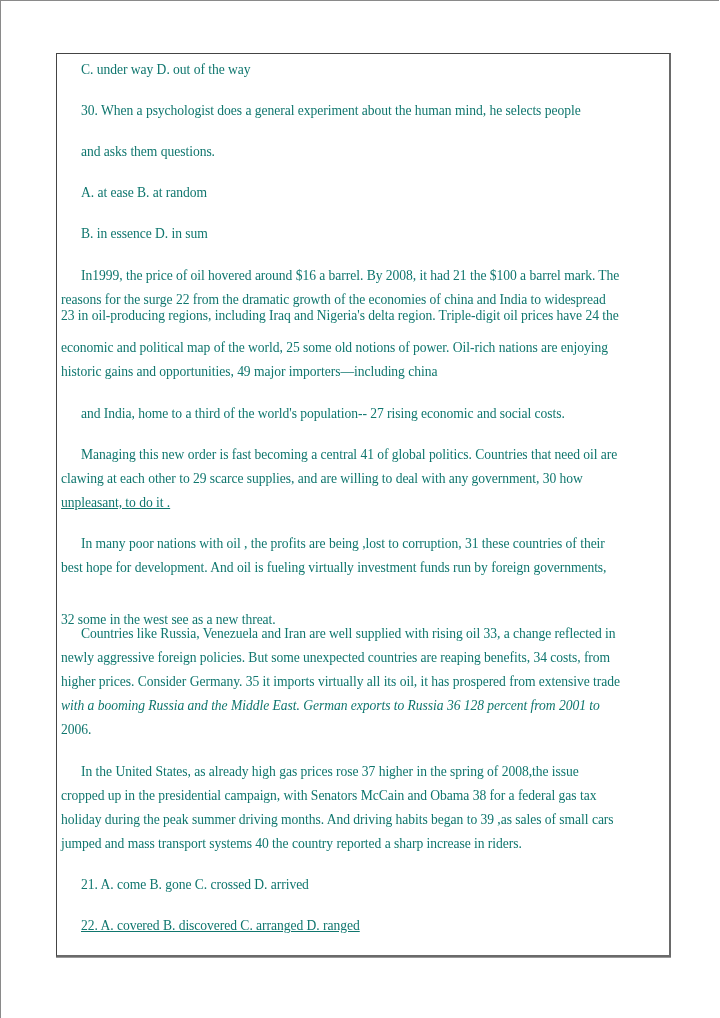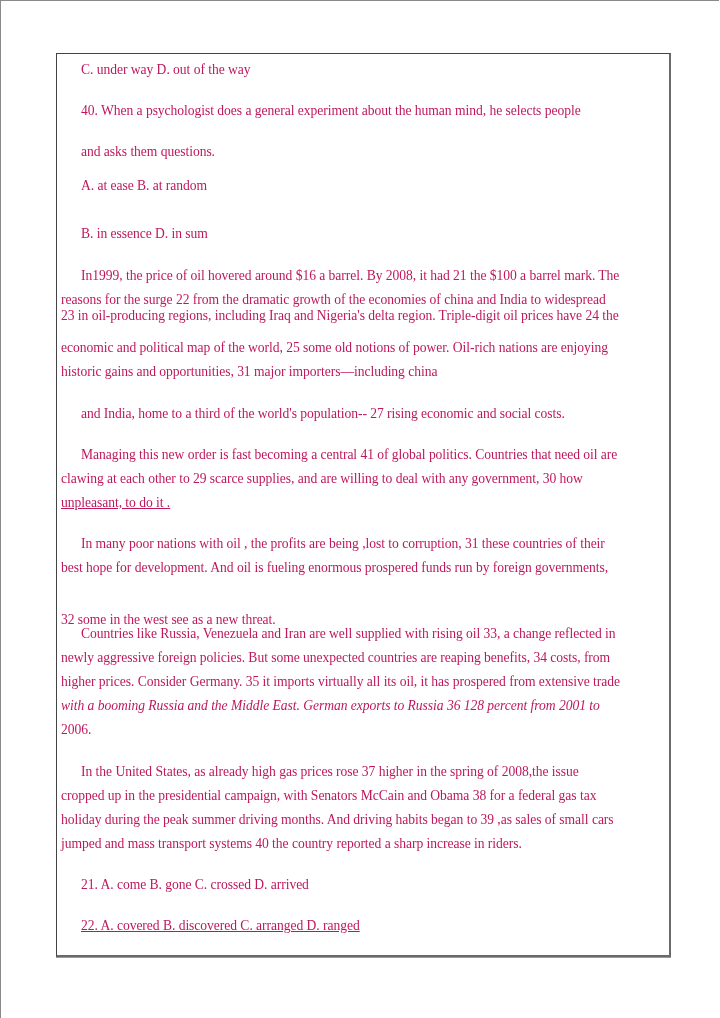--- a/index.html
+++ b/index.html
@@ -11,49 +11,49 @@
     position: absolute; left: 0; top: 0; width: 719px; height: 1018px;
     border-left: 1px solid #8a8a8a; border-top: 1px solid #8a8a8a; box-sizing: border-box;
   }
   .frame {
     position: absolute; left: 56px; top: 53px; width: 615px; height: 904px;
     border-left: 1px solid #444; border-top: 1px solid #444;
     border-right: 2px solid #6a6a6a; border-bottom: 2px solid #6a6a6a;
     box-sizing: border-box; box-shadow: 0 1px 0 #999;
   }
   .line {
-    position: absolute; font-size: 13.6px; color: #be185d; white-space: nowrap; line-height: 16px;
+    position: absolute; font-size: 13.6px; color: #0f766e; white-space: nowrap; line-height: 16px;
     letter-spacing: -0.05px;
   }
   .ind { left: 81px; }
   .flush { left: 61px; }
 </style>
 </head>
 <body>
 
 <div class="page-edge"></div>
 <div class="frame"></div>
 
 <div id="lines">
     <div class="line ind" style="top: 62px;">C. under way D. out of the way</div>
-    <div class="line ind" style="top: 103px;">40. When a psychologist does a general experiment about the human mind, he selects people</div>
+    <div class="line ind" style="top: 103px;">30. When a psychologist does a general experiment about the human mind, he selects people</div>
     <div class="line ind" style="top: 144px;">and asks them questions.</div>
-    <div class="line ind" style="top: 178px;">A. at ease B. at random</div>
+    <div class="line ind" style="top: 185px;">A. at ease B. at random</div>
     <div class="line ind" style="top: 226px;">B. in essence D. in sum</div>
     <div class="line ind" style="top: 268px;">In1999, the price of oil hovered around $16 a barrel. By 2008, it had 21 the $100 a barrel mark. The</div>
     <div class="line flush" style="top: 292px;">reasons for the surge 22 from the dramatic growth of the economies of china and India to widespread</div>
     <div class="line flush" style="top: 308px; text-align: right;">23 in oil-producing regions, including Iraq and Nigeria's delta region. Triple-digit oil prices have 24 the</div>
     <div class="line flush" style="top: 340px;">economic and political map of the world, 25 some old notions of power. Oil-rich nations are enjoying</div>
-    <div class="line flush" style="top: 364px;">historic gains and opportunities, 31 major importers—including china</div>
+    <div class="line flush" style="top: 364px;">historic gains and opportunities, 49 major importers—including china</div>
     <div class="line ind" style="top: 406px;">and India, home to a third of the world's population-- 27 rising economic and social costs.</div>
     <div class="line ind" style="top: 447px;">Managing this new order is fast becoming a central 41 of global politics. Countries that need oil are</div>
     <div class="line flush" style="top: 471px;">clawing at each other to 29 scarce supplies, and are willing to deal with any government, 30 how</div>
     <div class="line flush" style="top: 495px; text-decoration: underline;">unpleasant, to do it .</div>
     <div class="line ind" style="top: 536px;">In many poor nations with oil , the profits are being ,lost to corruption, 31 these countries of their</div>
-    <div class="line flush" style="top: 560px;">best hope for development. And oil is fueling enormous prospered funds run by foreign governments,</div>
+    <div class="line flush" style="top: 560px;">best hope for development. And oil is fueling virtually investment funds run by foreign governments,</div>
     <div class="line flush" style="top: 612px;">32 some in the west see as a new threat.</div>
     <div class="line ind" style="top: 626px;">Countries like Russia, Venezuela and Iran are well supplied with rising oil 33, a change reflected in</div>
     <div class="line flush" style="top: 650px;">newly aggressive foreign policies. But some unexpected countries are reaping benefits, 34 costs, from</div>
     <div class="line flush" style="top: 674px;">higher prices. Consider Germany. 35 it imports virtually all its oil, it has prospered from extensive trade</div>
     <div class="line flush" style="top: 698px; font-style: italic;">with a booming Russia and the Middle East. German exports to Russia 36 128 percent from 2001 to</div>
     <div class="line flush" style="top: 722px;">2006.</div>
     <div class="line ind" style="top: 764px;">In the United States, as already high gas prices rose 37 higher in the spring of 2008,the issue</div>
     <div class="line flush" style="top: 788px;">cropped up in the presidential campaign, with Senators McCain and Obama 38 for a federal gas tax</div>
     <div class="line flush" style="top: 812px;">holiday during the peak summer driving months. And driving habits began to 39 ,as sales of small cars</div>
     <div class="line flush" style="top: 836px;">jumped and mass transport systems 40 the country reported a sharp increase in riders.</div>

